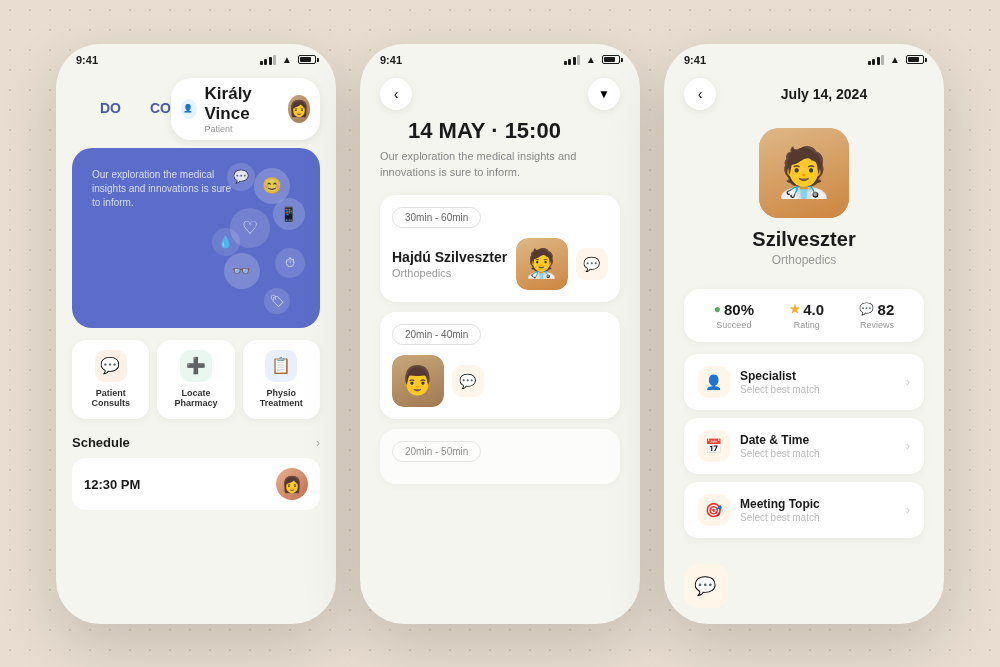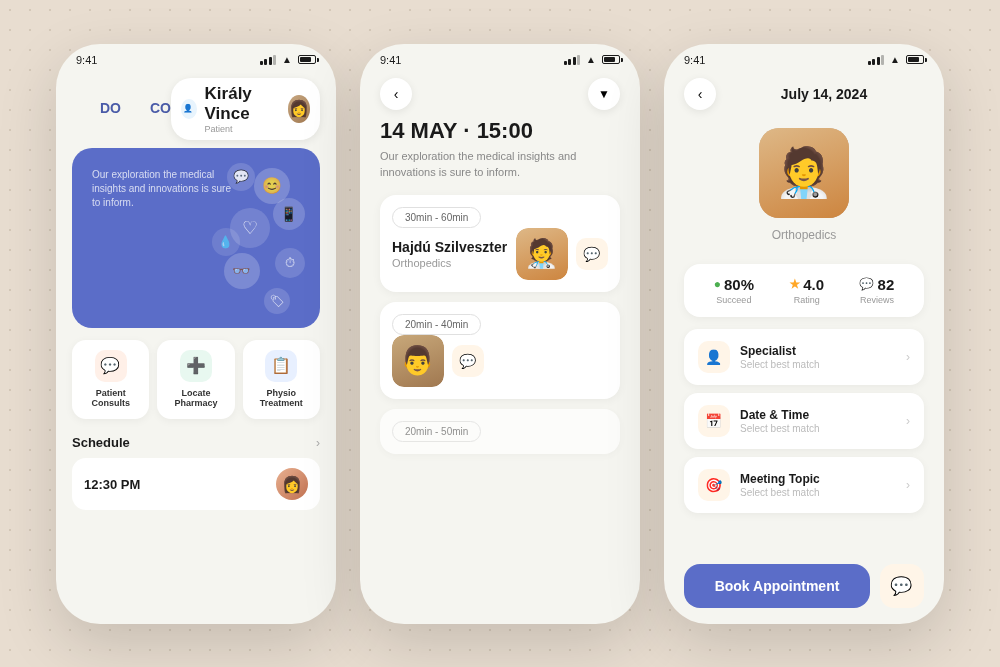--- a/index.html
+++ b/index.html
@@ -29,21 +29,21 @@
       position: relative;
     }
 
     
     .status-bar {
       display: flex;
       justify-content: space-between;
       align-items: center;
       padding: 10px 20px 4px;
       font-size: 11px;
-      font-weight: 400;
+      font-weight: 700;
       color: #1a1a1a;
       text-align: center;
     }
     .status-icons { display: flex; gap: 4px; align-items: center; }
     .signal-bars { display: flex; gap: 1.5px; align-items: flex-end; }
     .bar { width: 3px; background: #1a1a1a; border-radius: 1px; }
     .bar1 { height: 4px; }
     .bar2 { height: 6px; }
     .bar3 { height: 8px; }
     .bar4 { height: 10px; opacity: 0.3; }
@@ -118,30 +118,30 @@
     .schedule-item { display: flex; align-items: center; gap: 10px; background: white; border-radius: 14px; padding: 10px 12px; }
     .schedule-time { font-size: 13px; font-weight: 700; color: #1a1a1a; }
     .sched-avatar { width: 32px; height: 32px; border-radius: 50%; background: linear-gradient(135deg, #e8b090, #c07050); margin-left: auto; }
 
     
     .phone2 .nav-header { display: flex; justify-content: space-between; align-items: center; padding: 8px 20px; }
     .back-btn { width: 32px; height: 32px; background: white; border-radius: 50%; display: flex; align-items: center; justify-content: center; box-shadow: 0 2px 8px rgba(0,0,0,0.08); font-size: 14px; cursor: pointer; }
     .filter-btn { width: 32px; height: 32px; background: white; border-radius: 50%; display: flex; align-items: center; justify-content: center; box-shadow: 0 2px 8px rgba(0,0,0,0.08); font-size: 12px; cursor: pointer; }
     
     .phone2 .main-content { padding: 0 20px; flex: 1; overflow: hidden; }
-    .date-heading { font-size: 22px; font-weight: 800; color: #1a1a1a; margin-bottom: 4px; }
+    .date-heading { font-size: 22px; font-weight: 800; color: #1a1a1a; margin-bottom: 4px; margin-left: 28px; }
     .date-sub { font-size: 11px; color: #888; line-height: 1.5; margin-bottom: 14px; }
 
     .doc-card {
       background: white; border-radius: 16px; padding: 12px;
       margin-bottom: 10px; box-shadow: 0 2px 10px rgba(0,0,0,0.05);
     }
     .duration-badge {
       display: inline-block; border: 1.5px solid #e0e0e0; border-radius: 20px;
-      padding: 4px 12px; font-size: 10px; color: #666; 
+      padding: 4px 12px; font-size: 10px; color: #666; margin-bottom: 10px;
     }
     .doc-info-row { display: flex; justify-content: space-between; align-items: center; }
     .doc-thumb { width: 52px; height: 52px; border-radius: 12px; overflow: hidden; }
     .doc-thumb-placeholder { width: 100%; height: 100%; background: linear-gradient(135deg, #d4b896, #b89070); border-radius: 12px; }
     .doc-name { font-size: 14px; font-weight: 700; color: #1a1a1a; }
     .doc-specialty { font-size: 11px; color: #999; margin-top: 2px; }
     .msg-btn { width: 32px; height: 32px; background: #fff5e8; border-radius: 10px; display: flex; align-items: center; justify-content: center; font-size: 14px; }
 
     
     .phone3 .nav-header { display: flex; align-items: center; padding: 8px 20px; gap: 8px; }
@@ -362,20 +362,21 @@
     <div class="back-btn">‹</div>
     <span class="phone3-date">July 14, 2024</span>
   </div>
 
   <div class="doctor-profile">
     <div class="doc-photo-large">
       <div class="doc-photo-inner face-1">
           <span class="person-face-lg">🧑‍⚕️</span>
         </div>
     </div>
+    <div class="doc-big-name">Szilveszter</div>
     <div class="doc-big-spec">Orthopedics</div>
   </div>
 
   <div class="stats-row">
     <div class="stat-item">
       <div class="stat-value">
         <span class="dot-green">●</span>
         <span>80%</span>
       </div>
       <div class="stat-label">Succeed</div>
@@ -417,16 +418,15 @@
       <div class="booking-icon">🎯</div>
       <div class="booking-text">
         <div class="booking-title">Meeting Topic</div>
         <div class="booking-sub">Select best match</div>
       </div>
       <span class="booking-chevron">›</span>
     </div>
   </div>
 
   <div class="phone3-footer">
-    <button class="book-btn">Book Appointment</button>
     <div class="chat-btn">💬</div>
   </div>
 </div>
 
 </body></html>

